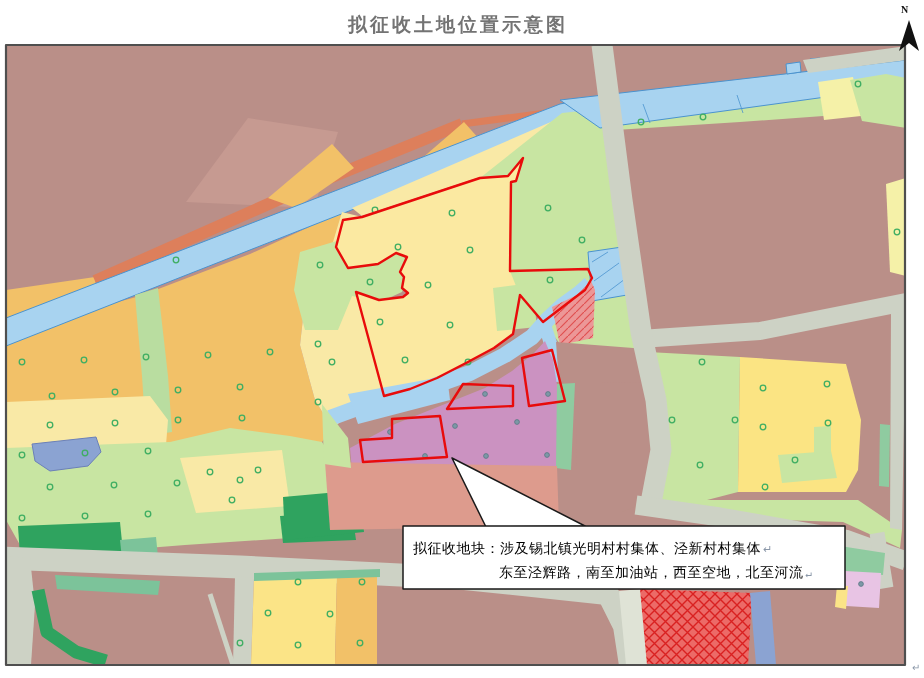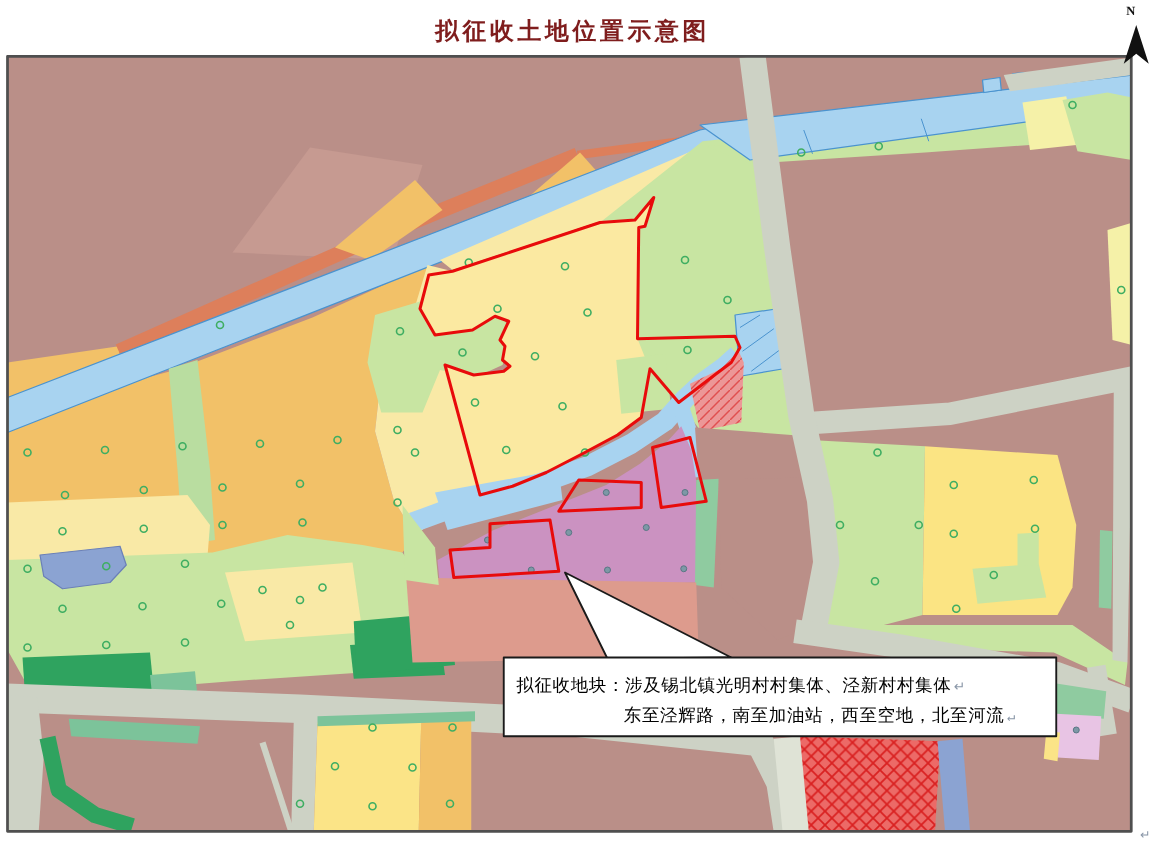--- a/index.html
+++ b/index.html
@@ -1,20 +1,20 @@
 <!DOCTYPE html>
 <html><head>
 <meta charset="utf-8">
 <style>
   html,body{margin:0;padding:0;background:#ffffff;}
   #stage{position:relative;width:924px;height:678px;background:#ffffff;overflow:hidden;
          font-family:"Liberation Serif",serif;}
   #map-svg{position:absolute;left:0;top:0;}
   .title{position:absolute;left:0;top:12px;width:916px;text-align:center;
-         font-size:19px;font-weight:bold;letter-spacing:3px;color:#7f1d1d;}
+         font-size:19px;font-weight:bold;letter-spacing:3px;color:#737373;}
   .north-label{position:absolute;left:901px;top:4px;font-size:10px;font-weight:bold;color:#111;}
   .callout-text{position:absolute;font-size:14px;color:#000;letter-spacing:0.5px;white-space:nowrap;text-align:right;}
   .callout-line1{left:413px;top:540px;}
   .callout-line2{left:499px;top:564px;font-family:Liberation Mono, monospace;}
   .ret-mark{color:#8a97a8;font-size:11px;margin-left:2px;}
   .corner-mark{position:absolute;left:912px;top:662px;font-size:10px;color:#8a97a8;}
 </style>
 </head>
 <body>
 

